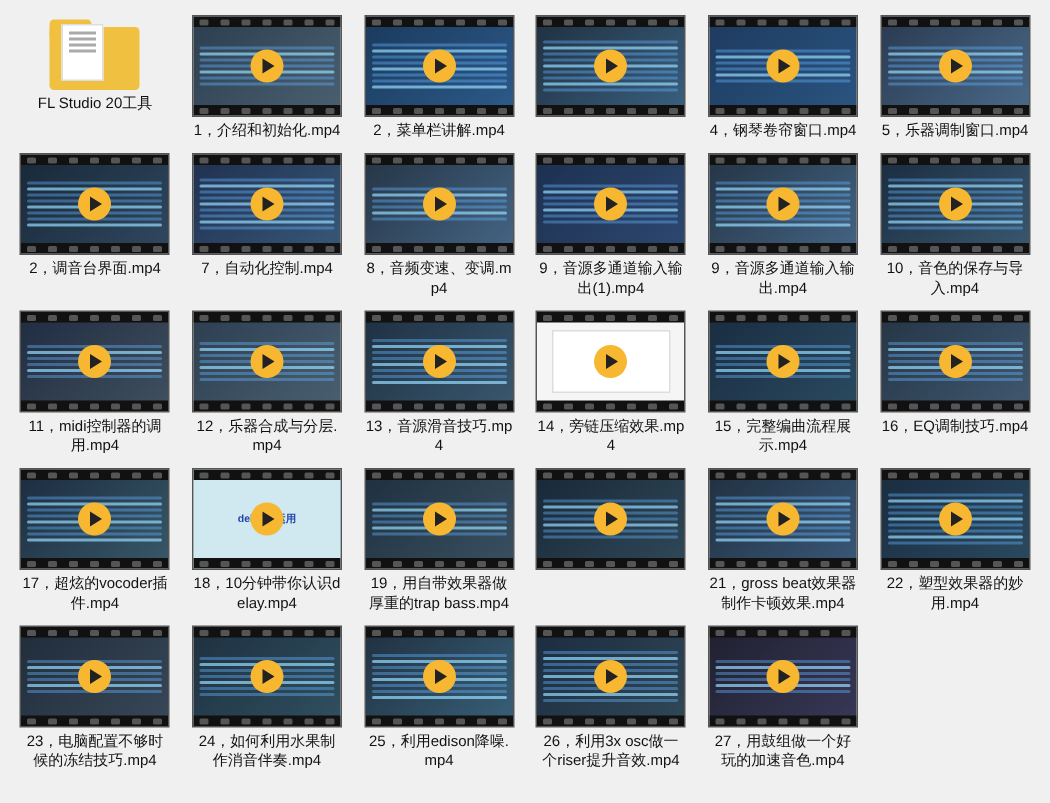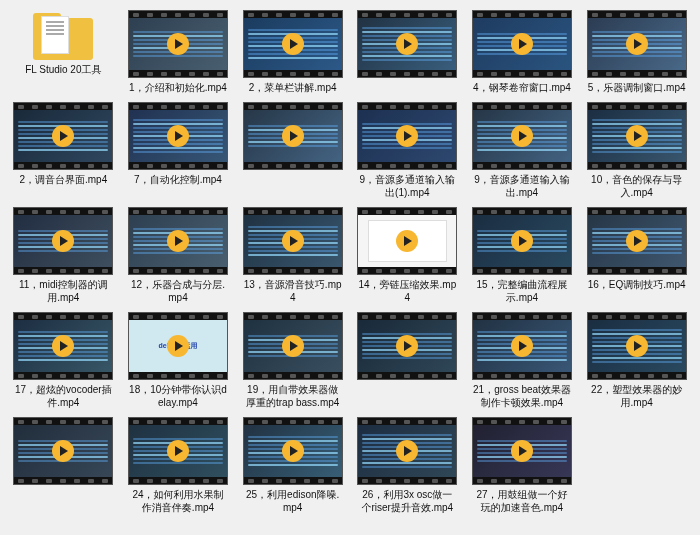--- a/index.html
+++ b/index.html
@@ -456,20 +456,21 @@
           <div class="film-hole"></div>
           <div class="film-hole"></div>
           <div class="film-hole"></div>
           <div class="film-hole"></div>
           <div class="film-hole"></div>
           <div class="film-hole"></div>
           <div class="film-hole"></div>
         </div>
         <div class="play-btn"></div>
       </div>
+      <div class="label">8，音频变速、变调.mp4</div>
     </div>
     <div class="item">
       <div class="thumb-wrap t9">
         <div class="film-strip-top">
           <div class="film-hole"></div>
           <div class="film-hole"></div>
           <div class="film-hole"></div>
           <div class="film-hole"></div>
           <div class="film-hole"></div>
           <div class="film-hole"></div>
@@ -1006,20 +1007,21 @@
           <div class="film-hole"></div>
           <div class="film-hole"></div>
           <div class="film-hole"></div>
           <div class="film-hole"></div>
           <div class="film-hole"></div>
           <div class="film-hole"></div>
           <div class="film-hole"></div>
         </div>
         <div class="play-btn"></div>
       </div>
+      <div class="label">23，电脑配置不够时候的冻结技巧.mp4</div>
     </div>
     <div class="item">
       <div class="thumb-wrap t24">
         <div class="film-strip-top">
           <div class="film-hole"></div>
           <div class="film-hole"></div>
           <div class="film-hole"></div>
           <div class="film-hole"></div>
           <div class="film-hole"></div>
           <div class="film-hole"></div>

